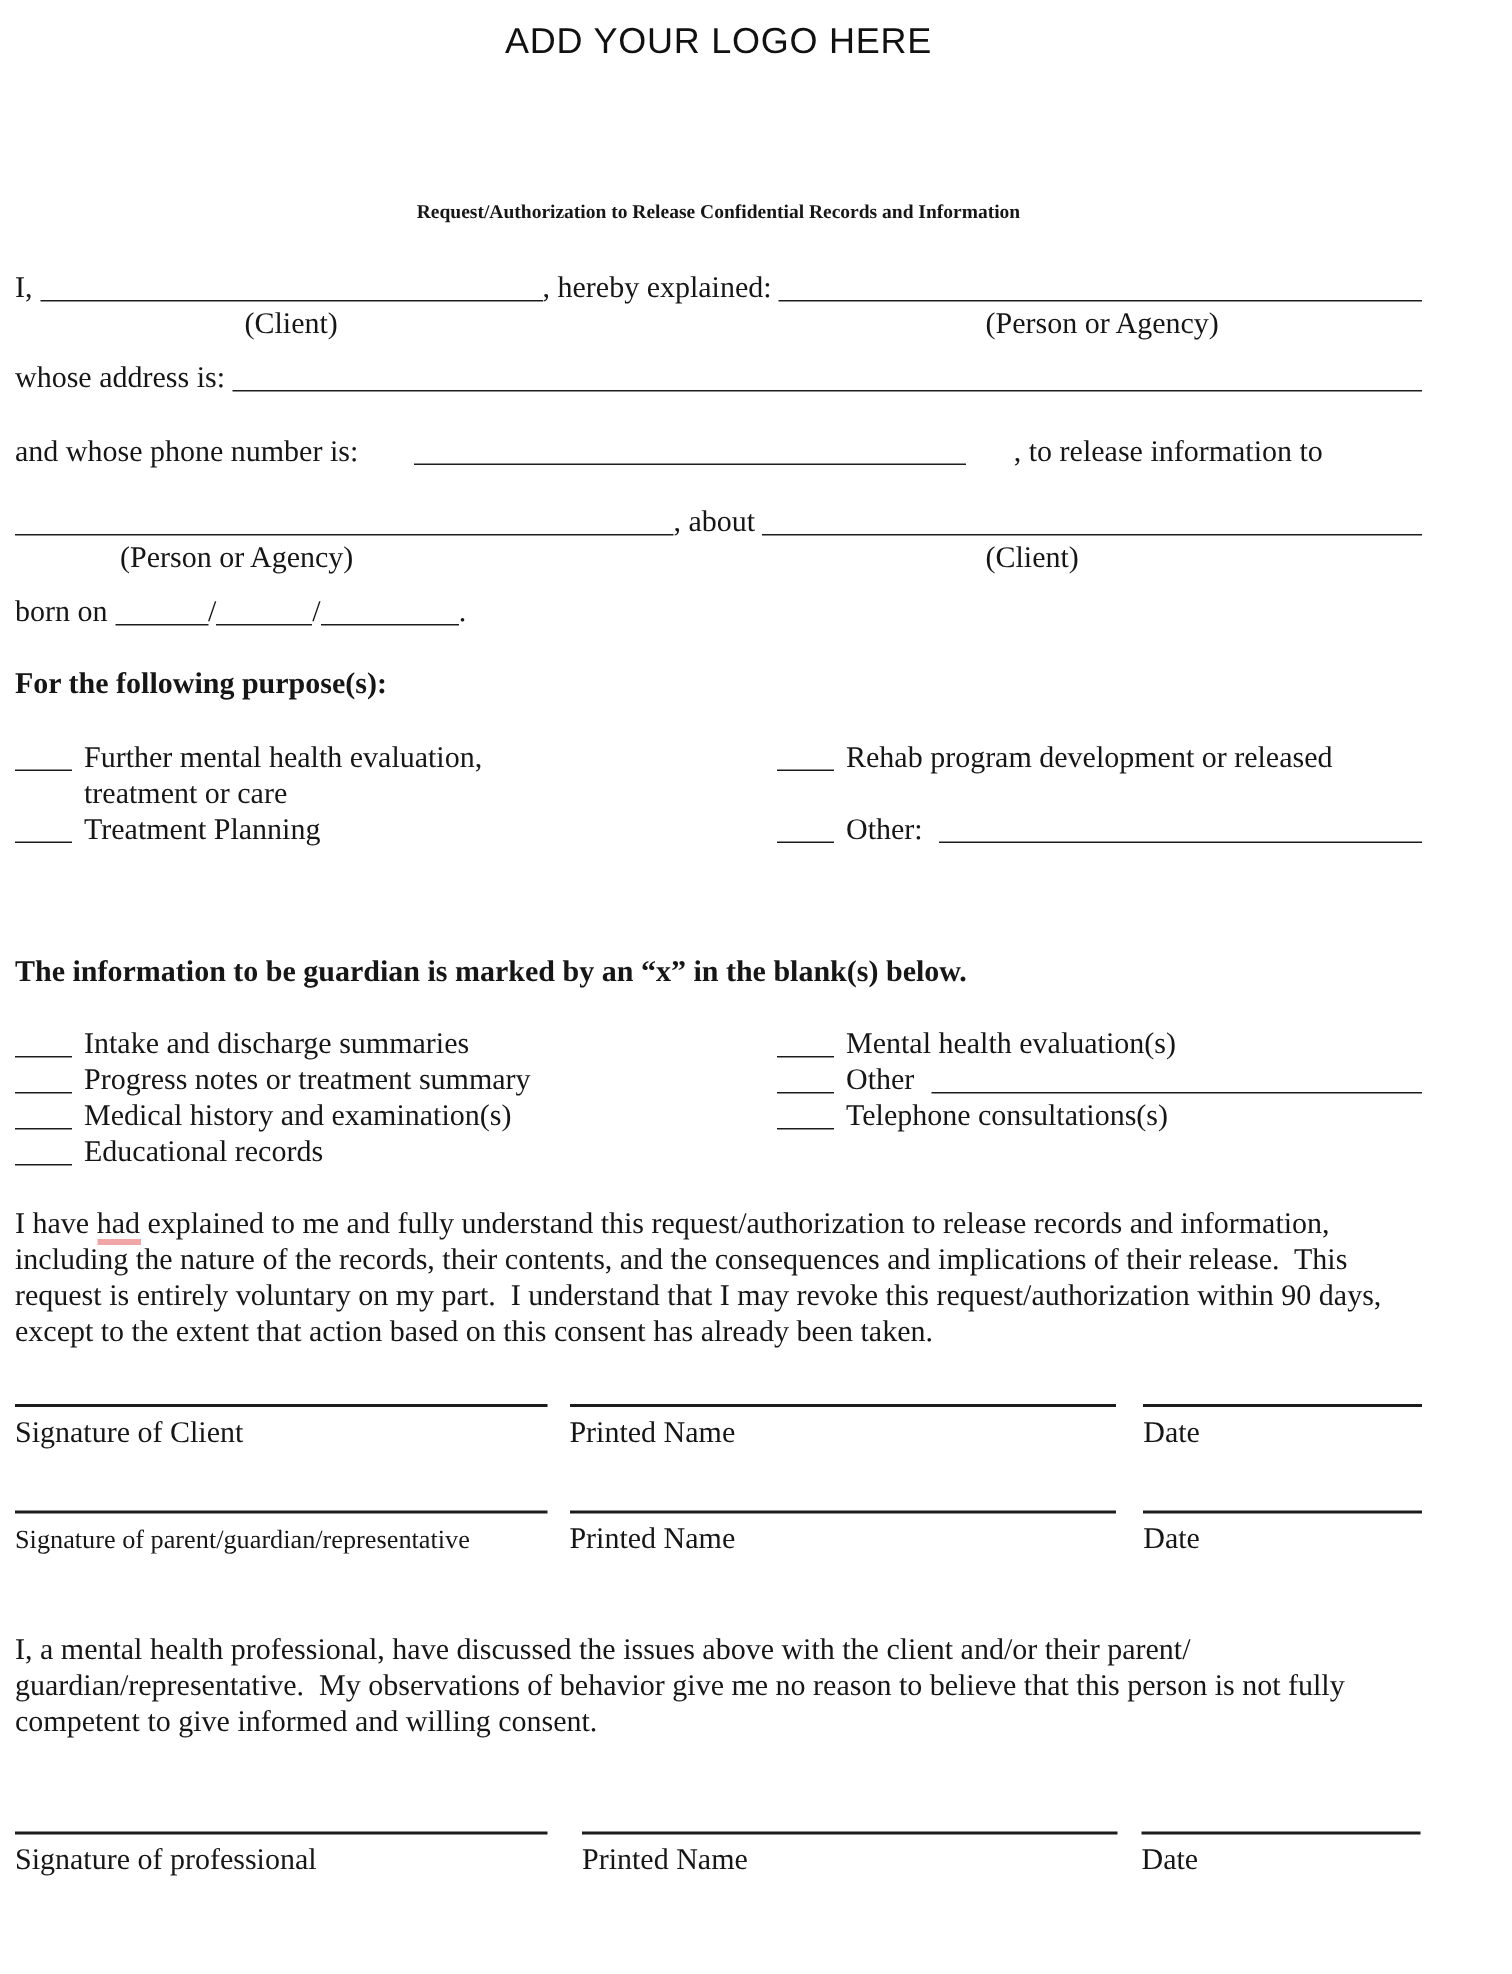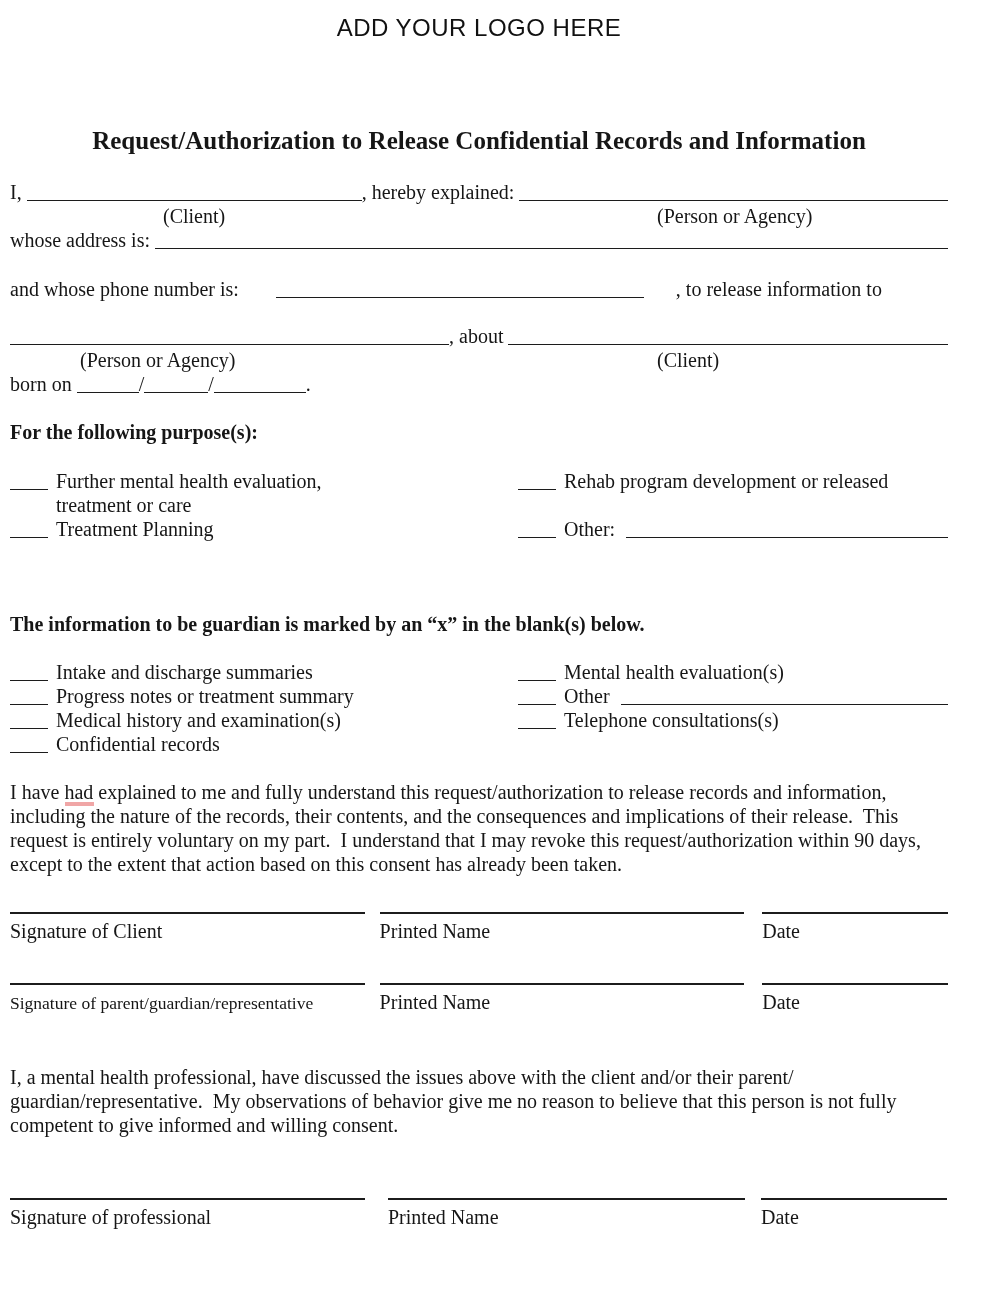--- a/index.html
+++ b/index.html
@@ -14,27 +14,28 @@
   .logo{
     padding-top:14px;
     text-align:center;
     font-family:"Liberation Sans", sans-serif;
     font-size:24px;line-height:28px;letter-spacing:0.5px;
     color:#111;
   }
   .title{
     margin:86px 0 0 0;
     text-align:center;
-    font-size:25px;line-height:26px;font-weight:bold;
+    font-size:13px;line-height:26px;font-weight:bold;
   }
 
   .fline{
     display:flex;align-items:flex-end;
     font-size:20px;line-height:24px;
     white-space:pre;
+    margin-top:12px;
   }
   .blank{
     border-bottom:1.5px solid #1c1c1c;
     height:10px;flex:0 0 auto;
     margin-bottom:3px;
   }
   .blank.grow{flex:1 1 auto;}
   .w335{width:335px}.w368{width:368px}.w439{width:439px}
   .w62{width:62px}.w64{width:64px}.w92{width:92px}
   .blank-sm{width:38px;margin-right:8px;}
@@ -181,21 +182,21 @@
       <div class="item">
         <span class="blank blank-sm"></span>
         <span>Progress notes or treatment summary</span>
       </div>
       <div class="item">
         <span class="blank blank-sm"></span>
         <span>Medical history and examination(s)</span>
       </div>
       <div class="item">
         <span class="blank blank-sm"></span>
-        <span>Confidential records</span>
+        <span>Educational records</span>
       </div>
     </div>
     <div class="col-right">
       <div class="item">
         <span class="blank blank-sm"></span>
         <span>Mental health evaluation(s)</span>
       </div>
       <div class="item">
         <span class="blank blank-sm"></span>
         <span>Other </span>

